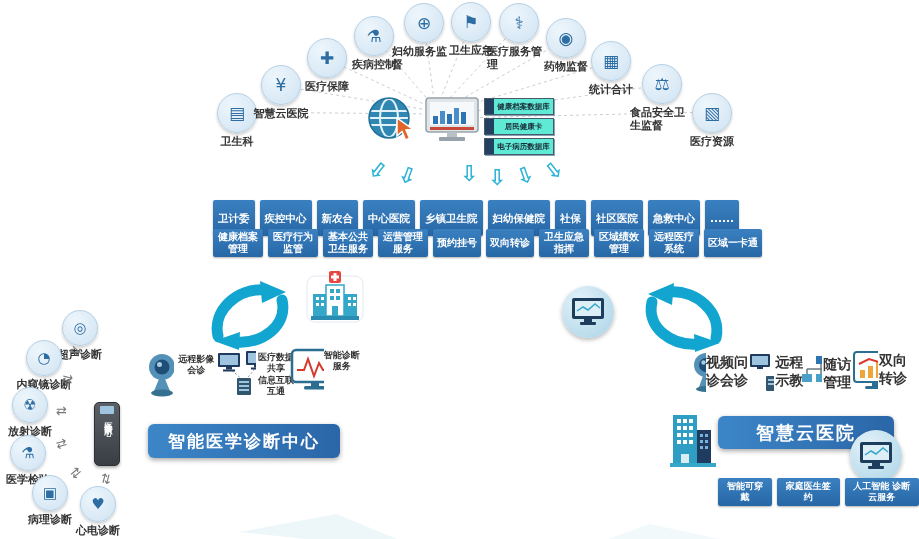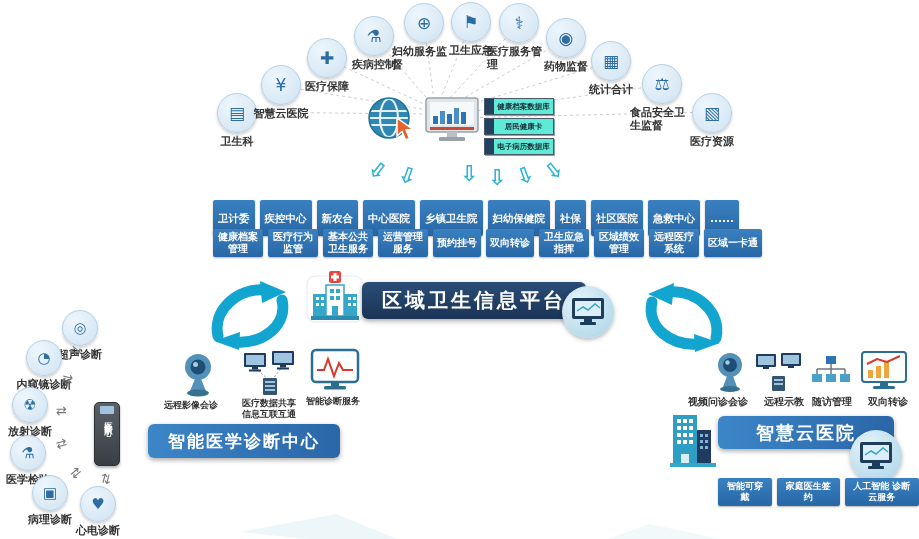--- a/index.html
+++ b/index.html
@@ -24,23 +24,23 @@
   
   .banner{position:absolute;color:#fff;font-weight:bold;display:flex;align-items:center;justify-content:center;border-radius:6px;box-shadow:0 2px 5px rgba(0,0,0,.35);}
   .banner-main{left:362px;top:282px;width:224px;height:37px;background:linear-gradient(#2a4d77,#1b3455);font-size:20px;letter-spacing:3px;}
   .banner-left{left:148px;top:424px;width:192px;height:34px;background:linear-gradient(90deg,#3c86c8,#2a66a8);font-size:17px;letter-spacing:2px;}
   .banner-right{left:718px;top:416px;width:176px;height:33px;background:linear-gradient(90deg,#3c86c8,#2a66a8);font-size:18px;letter-spacing:2px;}
   .mon-circle{position:absolute;width:52px;height:52px;border-radius:50%;background:radial-gradient(circle at 35% 30%,#e3f2f9,#a9d3e6);display:flex;align-items:center;justify-content:center;box-shadow:0 2px 4px rgba(0,0,0,.28);}
   
   .flow-arrow{position:absolute;color:#2fb3d6;font-size:22px;font-weight:bold;line-height:1;}
   .xchg{position:absolute;color:#777;font-size:13px;line-height:1;}
   
-  .svc{position:absolute;display:flex;flex-direction:column;align-items:flex-end;}
+  .svc{position:absolute;display:flex;flex-direction:row;align-items:flex-start;}
   .svc .lbl{margin-top:2px;font-size:9px;font-weight:bold;color:#333;text-align:center;line-height:1.25;}
-  .svc.small .lbl{font-size:10px;}
+  .svc.small .lbl{font-size:14px;}
   
   .device{position:absolute;left:94px;top:402px;width:24px;height:62px;background:linear-gradient(#5a6066,#383e44);border:1px solid #2c3136;border-radius:5px;display:flex;flex-direction:column;align-items:center;box-shadow:0 2px 3px rgba(0,0,0,.3);}
   .device-screen{width:14px;height:8px;background:#9ec4e0;margin-top:3px;border-radius:1px;}
   .device-label{writing-mode:vertical-rl;font-size:8px;color:#fff;font-weight:bold;margin-top:2px;letter-spacing:1px;}
   .right-row .btn{font-size:9px;padding:3px 5px;min-height:24px;box-sizing:border-box;}
   .w6{width:76px;}
   .tri{position:absolute;width:0;height:0;opacity:.8;}
 </style>
 </head>
 <body>
@@ -206,23 +206,20 @@
         <rect x="10" y="33" width="3" height="3"></rect>
         <rect x="15" y="33" width="3" height="3"></rect>
         <rect x="42" y="27" width="3" height="3"></rect>
         <rect x="47" y="27" width="3" height="3"></rect>
         <rect x="42" y="33" width="3" height="3"></rect>
         <rect x="47" y="33" width="3" height="3"></rect>
       </g>
     <rect x="26" y="36" width="6" height="10" fill="#35a7c9"></rect>
     <rect x="5" y="46" width="48" height="4" fill="#2a8cb0"></rect>
   </svg>
-  <div class="banner banner-main">
-    <span>区域卫生信息平台</span>
-  </div>
   <div class="mon-circle" style="left:562px;top:286px">
     <svg width="34" height="30">
       <rect x="1" y="1" width="32" height="21" rx="2" fill="#1d3d5c"></rect>
         <rect x="4" y="4" width="26" height="15" fill="#ddeef7"></rect>
       <polyline points="6,14 12,10 17,13 24,7 29,11" stroke="#35a7c9" stroke-width="1.5" fill="none"></polyline>
       <rect x="13" y="22" width="8" height="3" fill="#1d3d5c"></rect>
         <rect x="9" y="25" width="16" height="3" rx="1" fill="#1d3d5c"></rect>
     </svg>
   </div>
 

